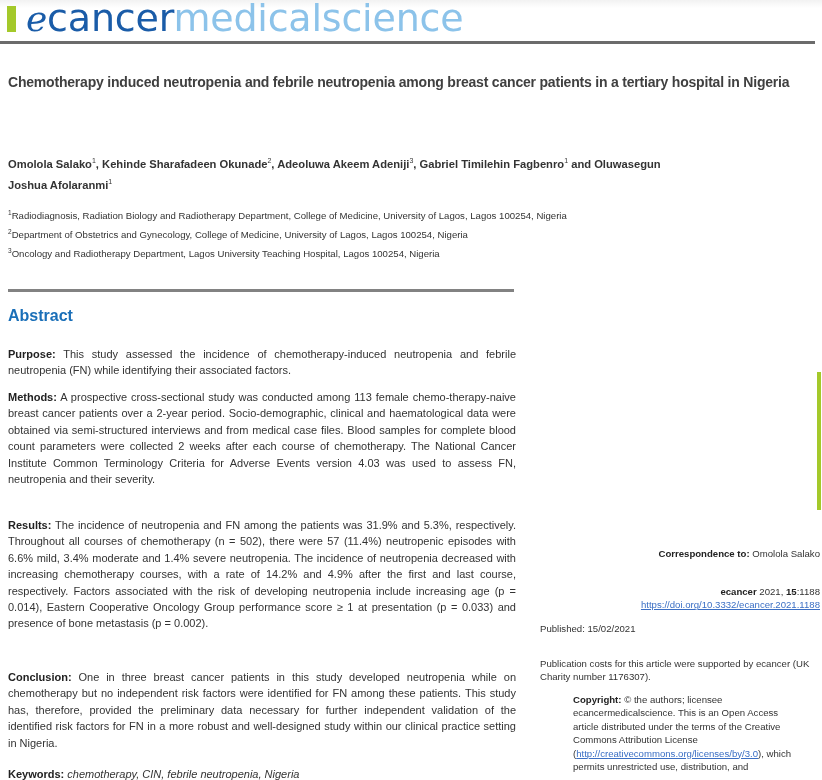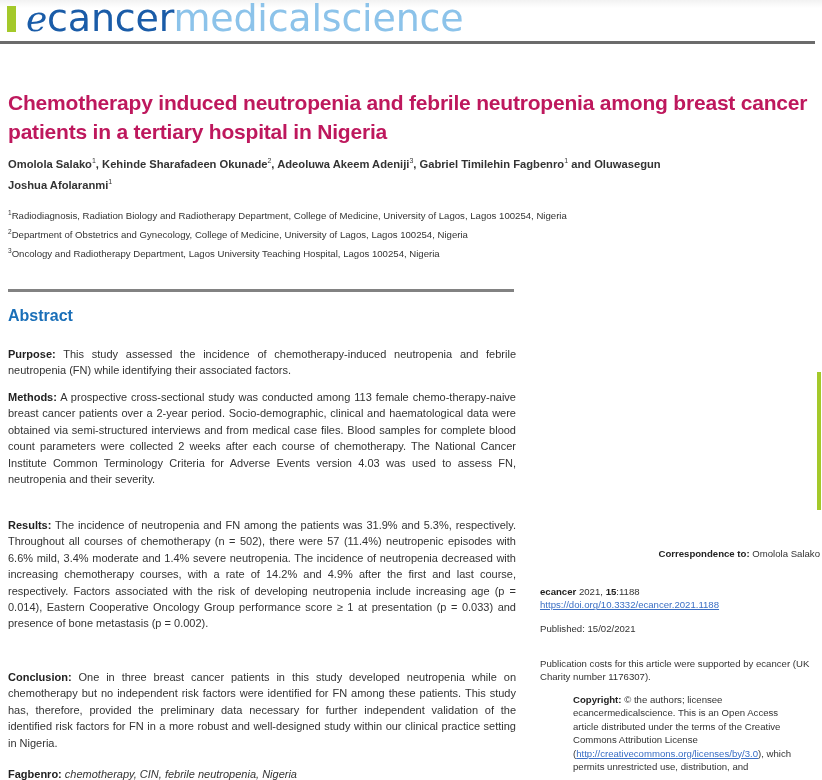--- a/index.html
+++ b/index.html
@@ -20,22 +20,22 @@
       position: absolute; left: 26px; top: -3px; font-size: 38px; line-height: 42px;
       white-space: nowrap; letter-spacing: -0.2px;
     }
     .mast-logo .e { font-family: "DejaVu Serif", serif; font-style: italic; color: #1a5ca8; font-size: 36px; }
     .mast-logo .cancer { color: #1a5ca8; font-family: "DejaVu Sans", sans-serif; font-weight: normal; }
     .mast-logo .ms { color: #8cc3ea; font-family: "DejaVu Sans", sans-serif; }
     .mast-rule {
       position: absolute; left: 0; top: 41px; width: 815px; height: 3px; background: #6b6b6b;
     }
     .title {
-      position: absolute; left: 8px; top: 88px; width: 800px;
-      color: #be185d; font-weight: bold; font-size: 21px; line-height: 29px;
+      position: absolute; left: 8px; top: 68px; width: 800px;
+      color: #404040; font-weight: bold; font-size: 14px; line-height: 29px;
       letter-spacing: -0.2px;
     }
     .authors {
       position: absolute; left: 8px; top: 152px; width: 660px;
       font-size: 11.2px; font-weight: bold; line-height: 17px; color: #333;
     }
     .authors sup { font-size: 7px; font-weight: normal; }
     .affils {
       position: absolute; left: 8px; top: 205px; width: 700px;
       font-size: 9.6px; line-height: 16px; color: #333;
@@ -60,21 +60,21 @@
     .p-conclusion { top: 669px; }
     .p-keywords { top: 766px; }
     .p-keywords i { font-style: italic; }
     .side {
       position: absolute; left: 540px; width: 280px;
       font-size: 9.6px; line-height: 13.4px; color: #333;
     }
     .side b { color: #222; }
     .side a { color: #3b6fc4; text-decoration: underline; }
     .s-corr { top: 547px; text-align: right; }
-    .s-cite { top: 585px; }
+    .s-cite { top: 585px; text-align: right; }
     .s-dates { top: 622px; }
     .s-pub { top: 657px; }
     .s-copy { top: 693px; margin-left: 33px; }
     .green-tab {
       position: absolute; left: 817px; top: 372px; width: 4px; height: 138px; background: #a4c92a;
     }
   </style>
 </head>
 <body>
 
@@ -99,21 +99,21 @@
 <h2 class="abstract-h" style="margin:0;">Abstract</h2>
 
 <p class="abs p-purpose"><b>Purpose:</b><span> This study assessed the incidence of chemotherapy-induced neutropenia and febrile neutropenia (FN) while identifying their associated factors.</span></p>
 
 <p class="abs p-methods"><b>Methods:</b><span> A prospective cross-sectional study was conducted among 113 female chemo-therapy-naive breast cancer patients over a 2-year period. Socio-demographic, clinical and haematological data were obtained via semi-structured interviews and from medical case files. Blood samples for complete blood count parameters were collected 2 weeks after each course of chemotherapy. The National Cancer Institute Common Terminology Criteria for Adverse Events version 4.03 was used to assess FN, neutropenia and their severity.</span></p>
 
 <p class="abs p-results"><b>Results:</b><span> The incidence of neutropenia and FN among the patients was 31.9% and 5.3%, respectively. Throughout all courses of chemotherapy (n = 502), there were 57 (11.4%) neutropenic episodes with 6.6% mild, 3.4% moderate and 1.4% severe neutropenia. The incidence of neutropenia decreased with increasing chemotherapy courses, with a rate of 14.2% and 4.9% after the first and last course, respectively. Factors associated with the risk of developing neutropenia include increasing age (p = 0.014), Eastern Cooperative Oncology Group performance score ≥ 1 at presentation (p = 0.033) and presence of bone metastasis (p = 0.002).</span></p>
 
 <p class="abs p-conclusion"><b>Conclusion:</b><span> One in three breast cancer patients in this study developed neutropenia while on chemotherapy but no independent risk factors were identified for FN among these patients. This study has, therefore, provided the preliminary data necessary for further independent validation of the identified risk factors for FN in a more robust and well-designed study within our clinical practice setting in Nigeria.</span></p>
 
-<p class="abs p-keywords"><b>Fagbenro:</b><i> chemotherapy, CIN, febrile neutropenia, Nigeria</i></p>
+<p class="abs p-keywords"><b>Keywords:</b><i> chemotherapy, CIN, febrile neutropenia, Nigeria</i></p>
 
 <div class="side s-corr">
   <div><b>Correspondence to:</b><span> Omolola Salako</span></div>
 </div>
 
 <div class="side s-cite">
   <div><b>ecancer</b><span> 2021, </span><b>15</b><span>:1188</span></div>
   <div><a>https://doi.org/10.3332/ecancer.2021.1188</a></div>
 </div>
 

